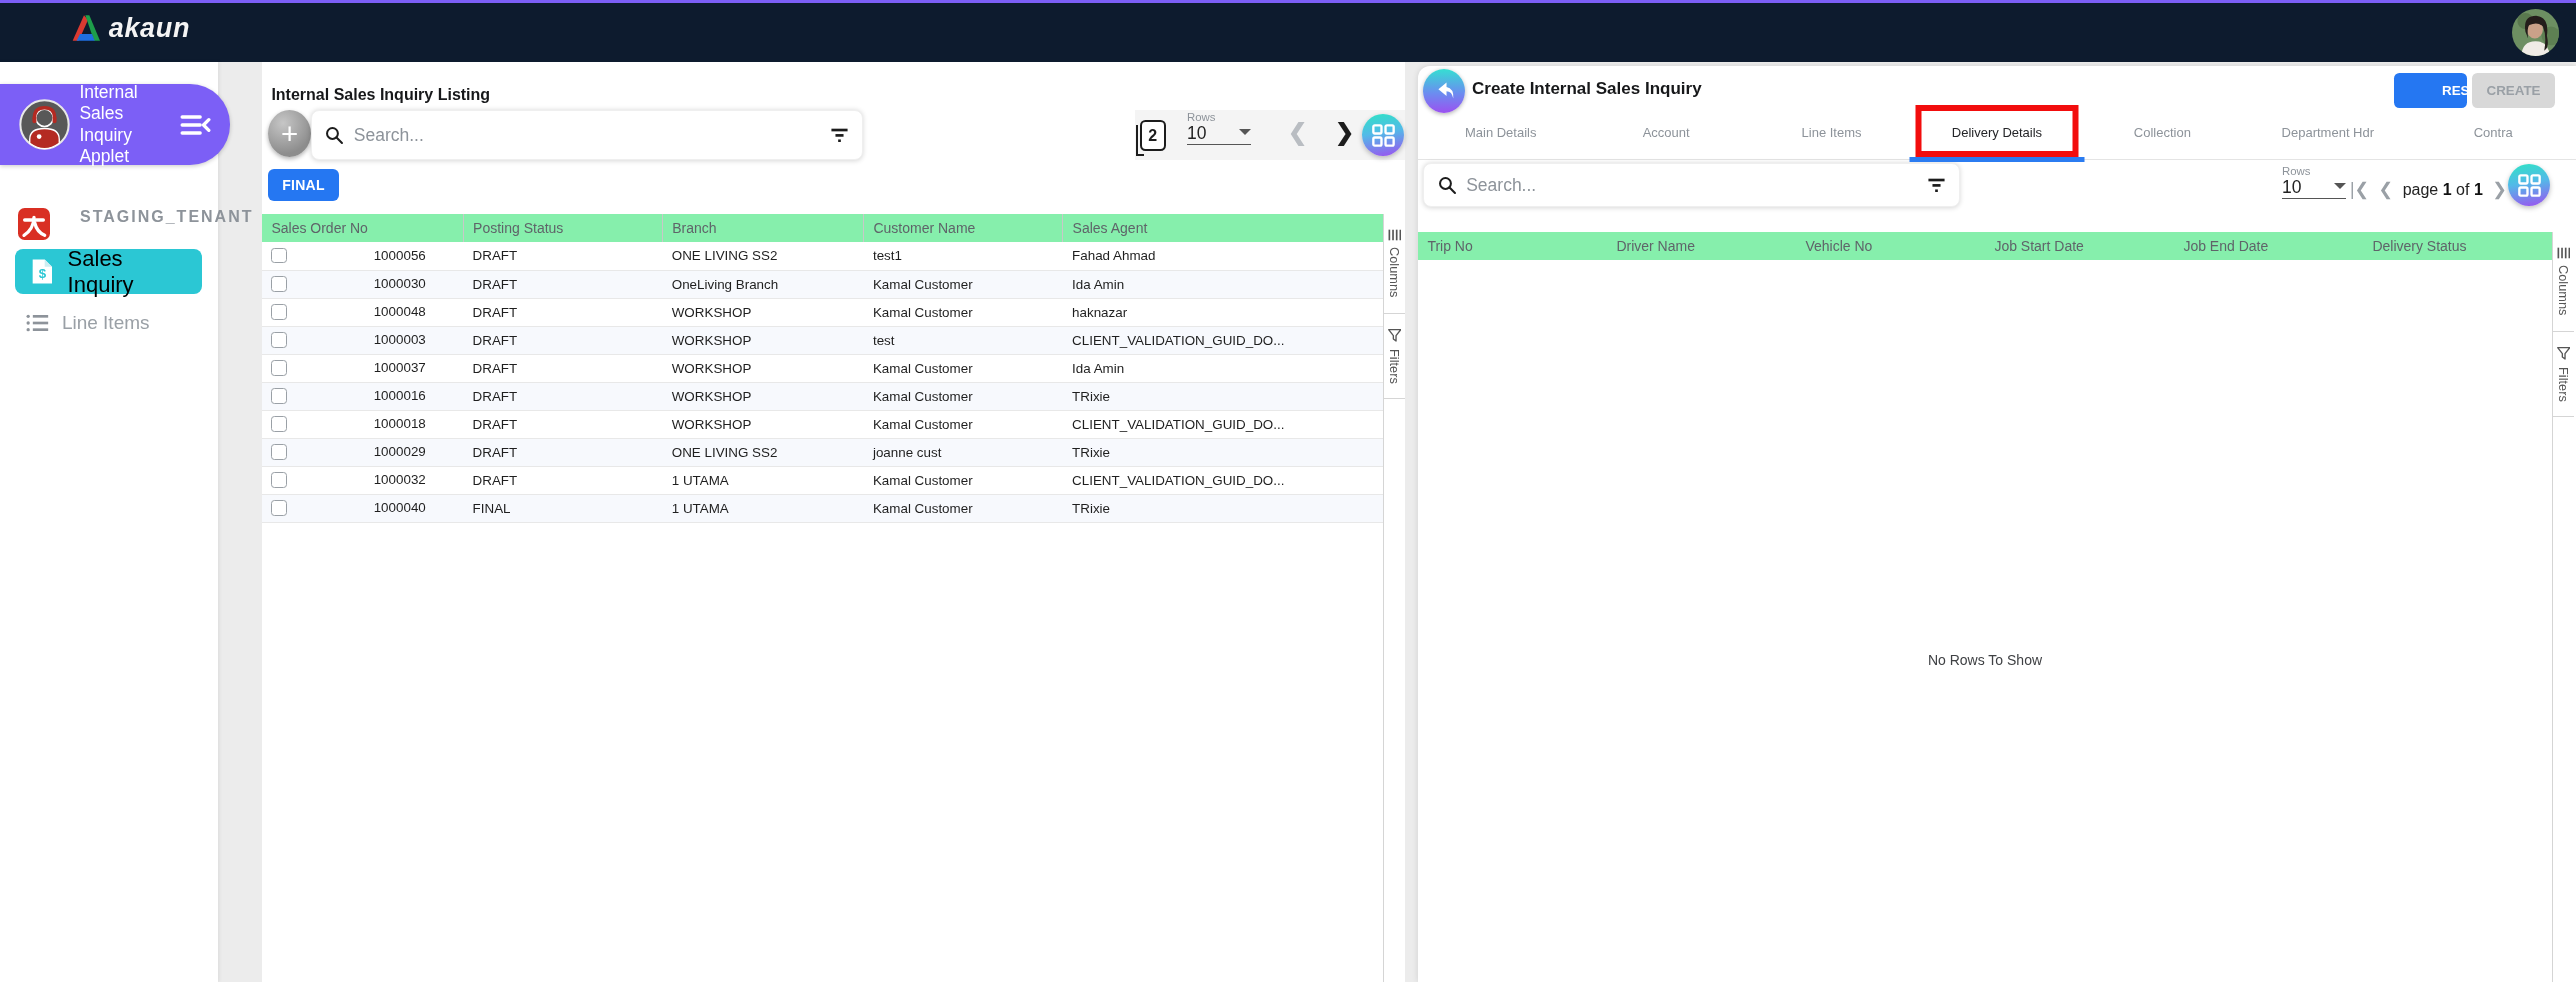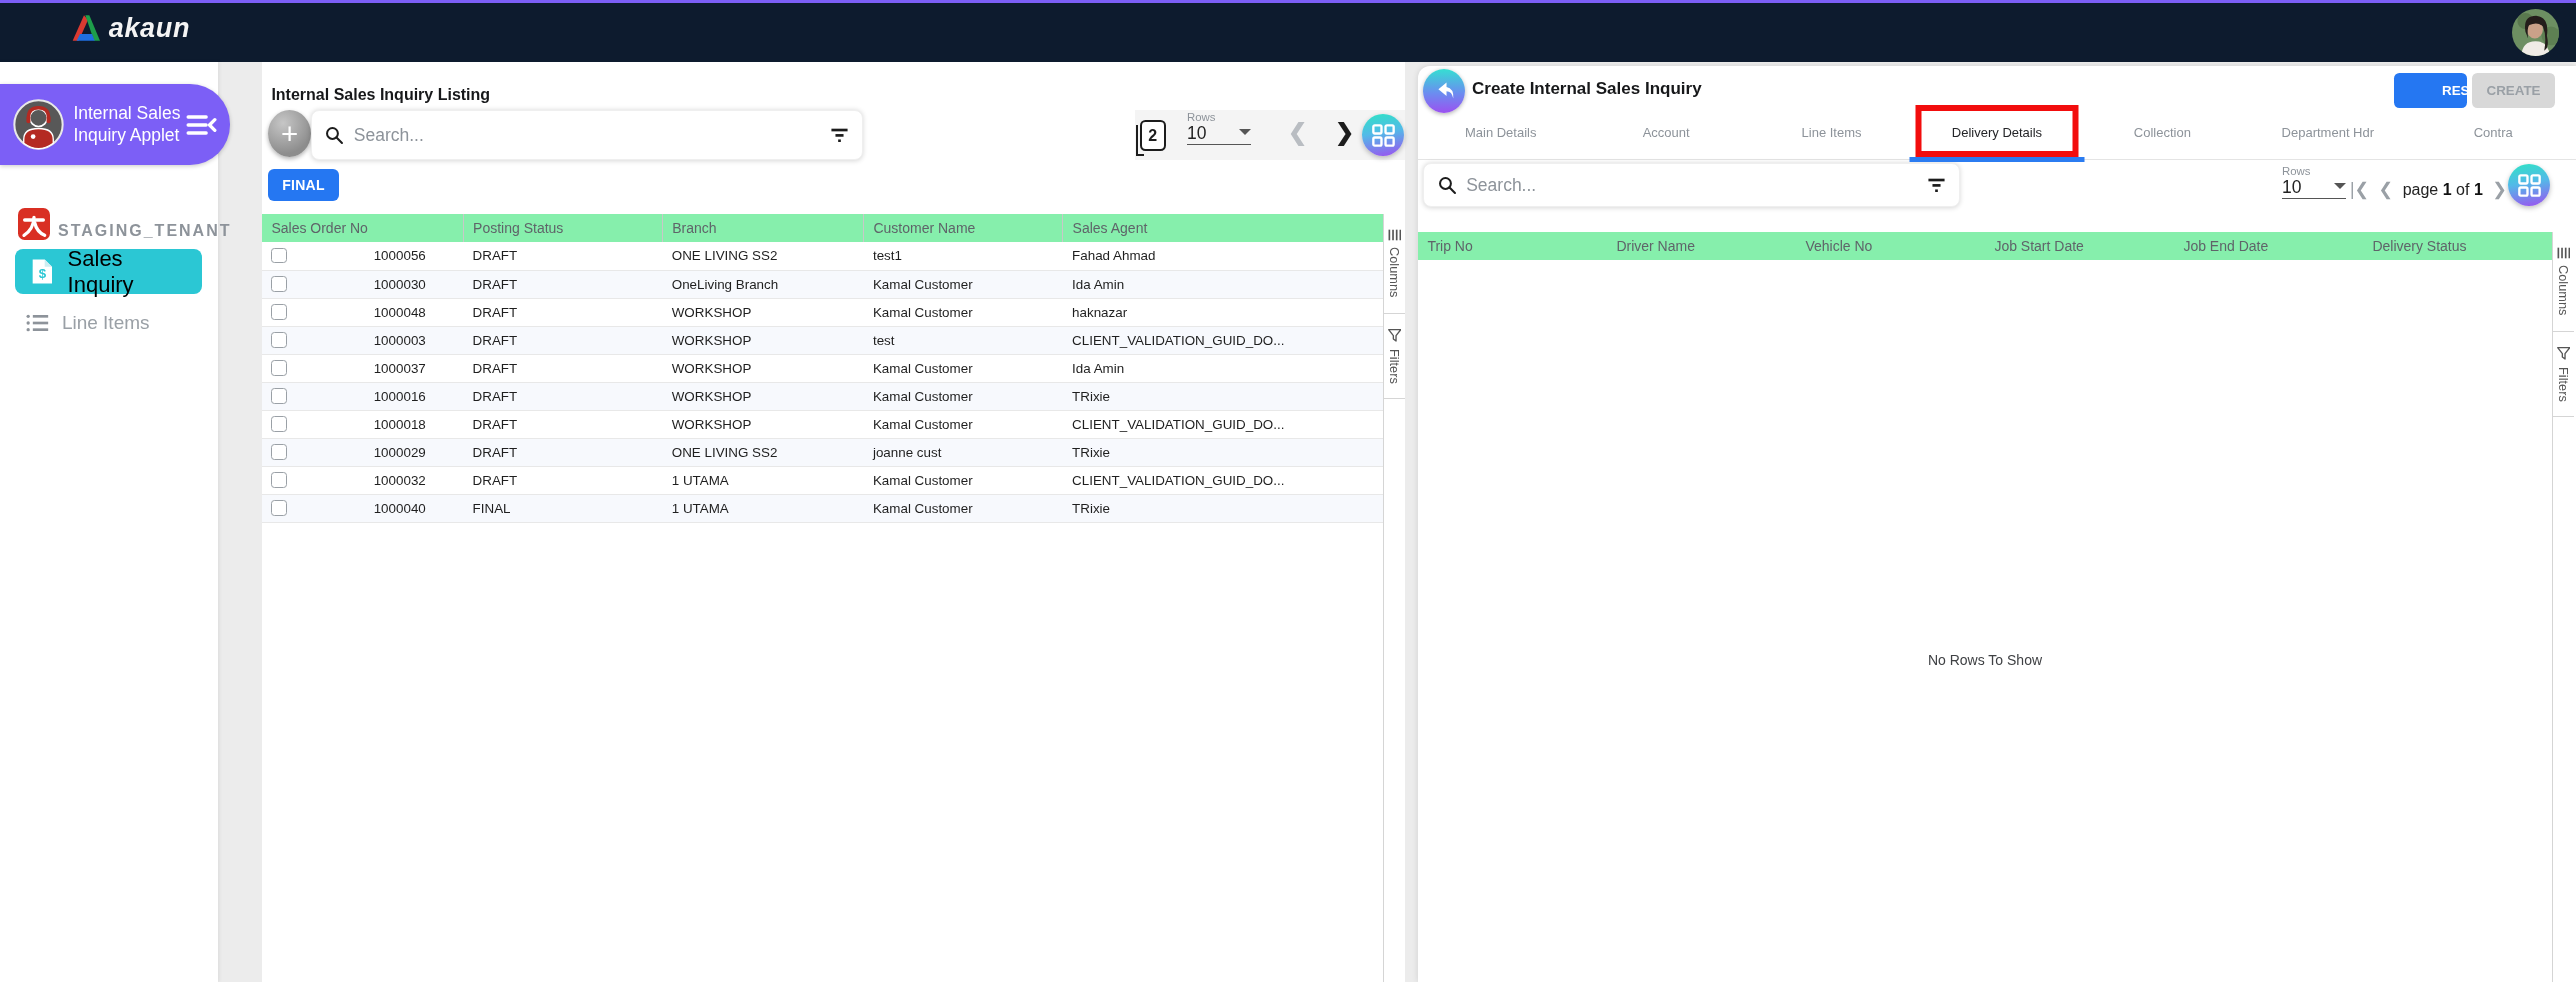--- a/index.html
+++ b/index.html
@@ -8,23 +8,23 @@
   .abs { position:absolute; }
 
   
   #topbar { position:absolute; left:0; top:0; width:2576px; height:62px; background:#0d1b2e; border-top:3.4px solid #7c5ff6; }
   #logo { position:absolute; left:70px; top:9.4px; display:flex; align-items:flex-end; gap:6.7px;font-style:italic; }
   #logo .logo-text { color:#f4f4f4; font-size:27px; font-weight:bold; letter-spacing:0.7px; }
   #avatar { position:absolute; right:17.5px; top:6px; width:47px; height:47px; border-radius:50%; overflow:hidden; cursor:pointer; }
 
   
   #sidebar { position:absolute; left:0; top:62px; width:218px; bottom:0; background:#fff; box-shadow:1.3px 0 4px rgba(0,0,0,.08); }
-  #applet-header { position:absolute; left:0; top:22px; width:230px; height:81px; background:#7c5ff6; border-radius:0 40px 40px 0; display:flex; align-items:center; padding:0 13px; box-shadow:0 1.3px 4px rgba(0,0,0,.2); }
+  #applet-header { position:absolute; left:0; top:22px; width:230px; height:81px; background:#7c5ff6; border-radius:0 40px 40px 0; display:flex; align-items:center; padding:0 19px; box-shadow:0 1.3px 4px rgba(0,0,0,.2); }
   #applet-header .applet-title { color:#fff; font-size:17.5px; line-height:21.5px; font-weight:500; margin-left:9.4px; flex:1; }
-  #tenant-row { position:absolute; left:18px; top:146px; display:flex; align-items:flex-end; gap:8px; }
+  #tenant-row { position:absolute; left:18px; top:146px; display:flex; align-items:flex-start; gap:30px; }
   #tenant-row .tenant-label { color:#8d939a; font-size:16px; font-weight:600; letter-spacing:2px; }
   #nav-sales { position:absolute; left:15.4px; top:187px; width:187px; height:45px; background:#2bc7d4; border-radius:8px; display:flex; align-items:center; gap:13.4px; padding:0 14.8px; cursor:pointer; }
   #nav-sales .nav-label { color:#000000; font-size:22px; }
   #nav-line { position:absolute; left:25.5px; top:250px; display:flex; align-items:center; gap:13.4px; cursor:pointer; }
   #nav-line .nav-label { color:#9aa0a6; font-size:19px; }
 
   
   #listing { position:absolute; left:262px; top:62px; width:1143px; bottom:0; background:#fff; }
   #listing-title { position:absolute; left:9.4px; top:24px; font-size:16px; font-weight:600; color:#17181a; }
   #add-btn { position:absolute; left:6px; top:48px; width:43px; height:47px; border-radius:50%; background:radial-gradient(circle at 35% 28%, #c6c6c6, #8d8d8d 70%); border:none; color:#fff; font-size:29.5px; line-height:40px; cursor:pointer; box-shadow:0 2px 4px rgba(0,0,0,.3); }
@@ -45,21 +45,21 @@
   .chev.active { color:#1c1c1c; }
   .grid-btn { width:42px; height:42px; border-radius:50%; border:none; background:linear-gradient(170deg,#2fe3c5 0%, #53b9e8 45%, #9d4ff0 100%); display:flex; align-items:center; justify-content:center; cursor:pointer; box-shadow:0 2px 5.4px rgba(0,0,0,.25); }
   #final-chip { position:absolute; left:6px; top:107px; width:71px; height:32px; background:#2577f2; color:#fff; border:none; border-radius:6px; font-size:14px; font-weight:bold; letter-spacing:0.3px; cursor:pointer; font-family:inherit; }
 
   table.grid { border-collapse:collapse; table-layout:fixed; }
   #listing-table { position:absolute; left:0; top:152px; width:1121px; }
   .grid th { background:#86efac; color:#5f6469; font-weight:400; font-size:14px; text-align:left; padding:0 9.4px; height:28px; border-right:0.7px solid #c8c8c8; }
   .grid th:last-child { border-right:none; }
   .grid td { font-size:13.4px; color:#1f1f1f; padding:0 9.4px; height:28px; border-bottom:0.7px solid #e8e8e8; white-space:nowrap; overflow:hidden; }
   .grid tr.alt td { background:#f7f9fd; }
-  .cell-first { display:flex; align-items:flex-end; justify-content:space-between; }
+  .cell-first { display:flex; align-items:flex-start; justify-content:space-between; }
   .cell-first .so-no { margin-right:28px; }
   .cb { width:15.4px; height:15.4px; border:1.3px solid #9aa0a6; border-radius:3.4px; background:#fff; cursor:pointer; flex:none; }
 
   .side-strip { position:absolute; top:152px; bottom:0; width:21.5px; background:#fff; border-left:0.7px solid #d5d5d5; }
   #listing-strip { left:1121px; }
   .side-tab { display:flex; flex-direction:column; align-items:center; padding:14.8px 0; gap:6.7px; border-bottom:0.7px solid #d5d5d5; cursor:pointer; }
   .side-tab .vtext { writing-mode:vertical-rl; font-size:12.8px; color:#555; }
 
   
   #detail { position:absolute; left:1418px; top:66px; width:1158px; bottom:0; background:#fff; border-top-left-radius:12px; box-shadow:0 0 6.7px rgba(0,0,0,.12); }

